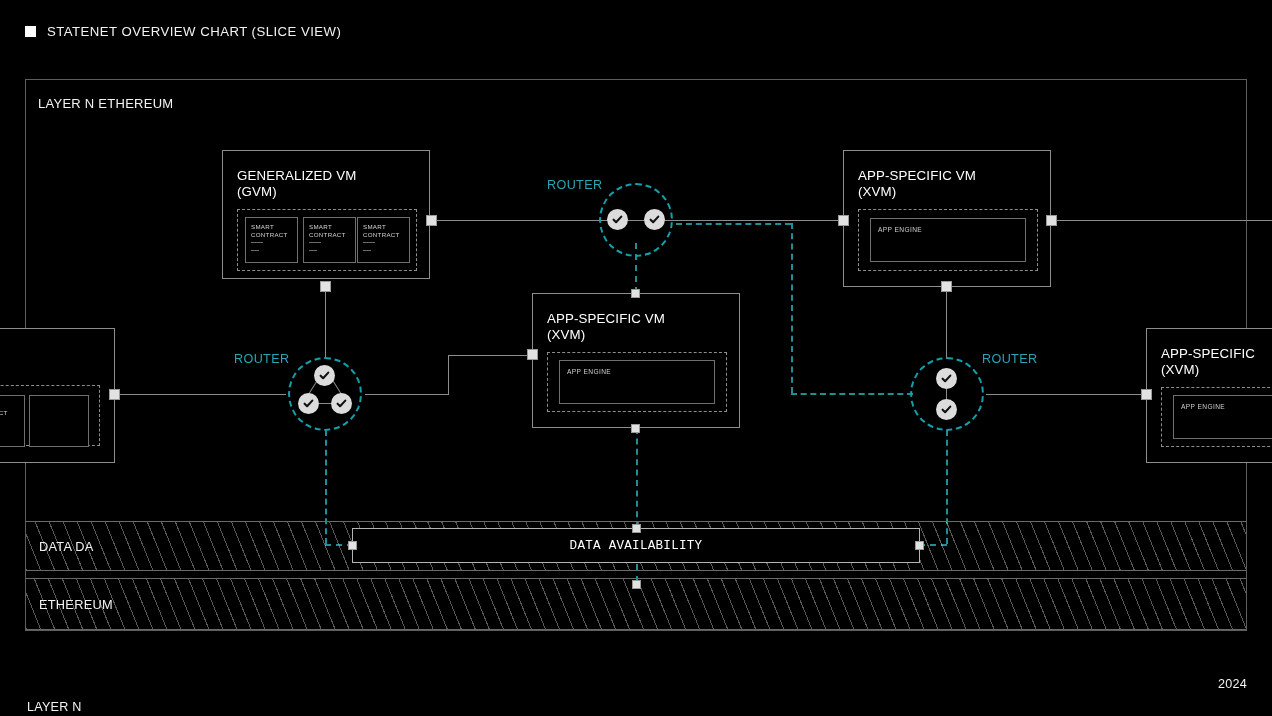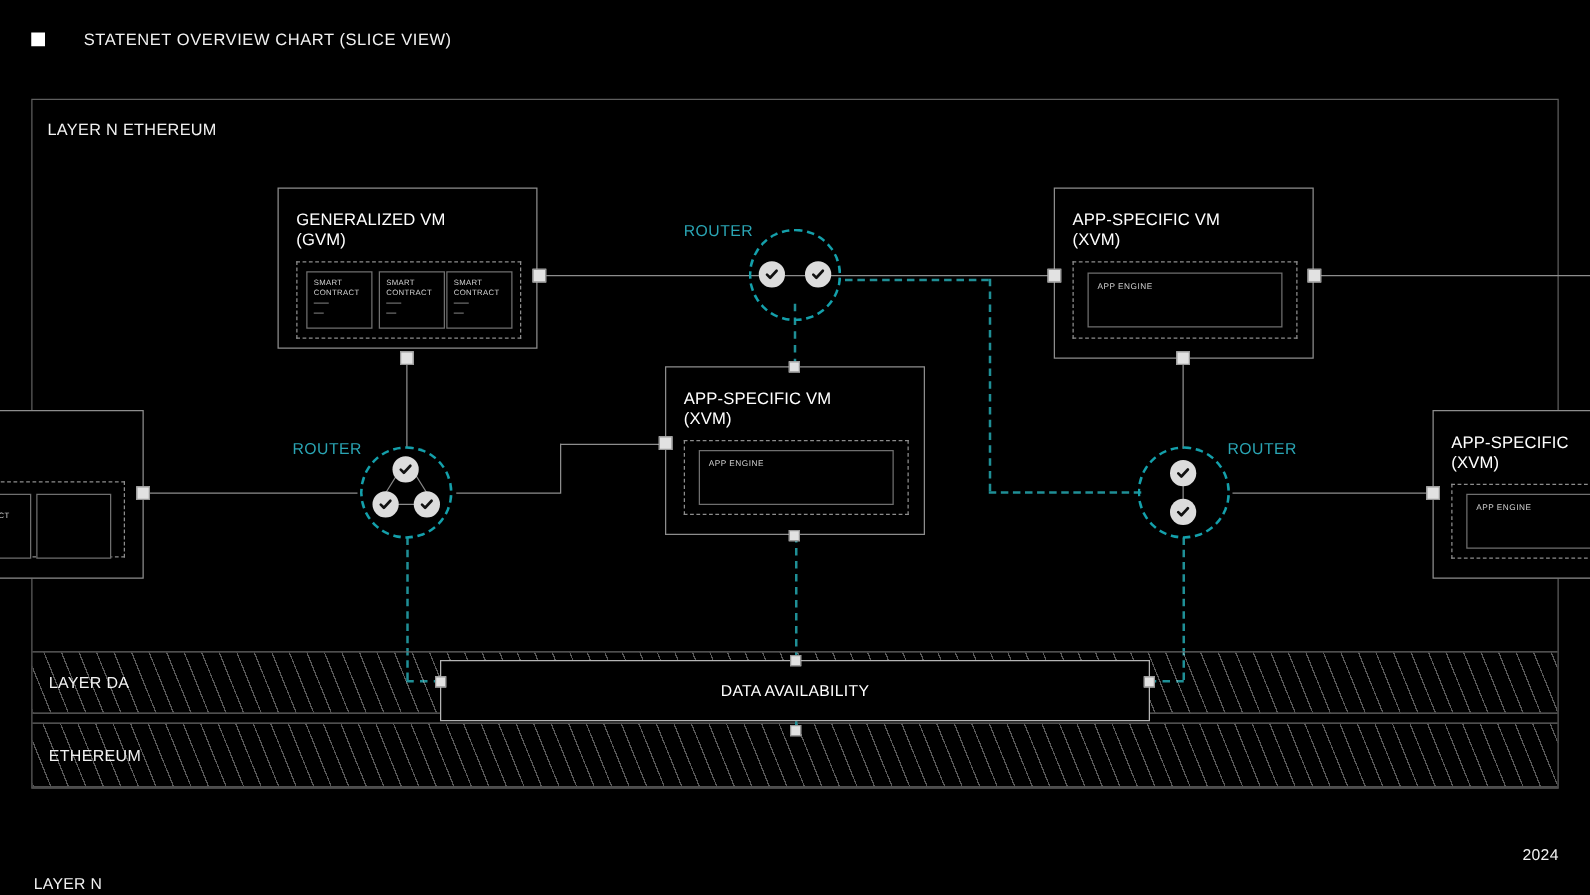--- a/index.html
+++ b/index.html
@@ -9,21 +9,21 @@
     background:#000000;
     font-family:"Liberation Sans", sans-serif;
     color:#ffffff;
     overflow:hidden;
   }
   #stage { position:relative; width:1272px; height:716px; }
 
   
   #titlebar { position:absolute; left:25px; top:24px; display:flex; align-items:center; gap:11px; }
   #title-marker { width:11px; height:11px; background:#ffffff; display:block; }
-  #title-text { font-size:13.2px; letter-spacing:.035em; color:#f2f2f2; white-space:nowrap;margin-left:20px; }
+  #title-text { font-size:13.2px; letter-spacing:.035em; color:#f2f2f2; white-space:nowrap; }
 
   
   #frame {
     position:absolute; left:25px; top:79px; width:1222px; height:552px;
     border:1px solid #5e5e5e;
   }
   #frame-label { position:absolute; left:38px; top:96px; font-size:13px; letter-spacing:.02em; color:#f2f2f2; }
 
   
   .vmbox { position:absolute; border:1px solid #8d8d8d; background:#000; }
@@ -246,22 +246,22 @@
       <svg width="13" height="13" viewBox="0 0 13 13">
         <path d="M2.6 6.7 L5.1 9.2 L10.3 3.6" stroke="#111" stroke-width="2.1" fill="none" stroke-linecap="round" stroke-linejoin="round"></path>
       </svg>
     </div>
   </div>
   <div class="router-label" style="left:982px; top:352px;">ROUTER</div>
 
   <div class="band" style="left:26px; top:521px; width:1220px; height:50px;">
     <div class="band-hatch"></div>
   </div>
-  <div class="band-name" style="left:39px; top:546px;">LAYER DA</div>
-  <div class="band-box" style="left:352px; top:528px; width:568px; height:49px;">
+  <div class="band-name" style="left:39px; top:546px;">DATA DA</div>
+  <div class="band-box" style="left:352px; top:528px; width:568px; height:35px;font-family:Liberation Mono, monospace;">
     <span>DATA AVAILABILITY</span>
   </div>
   <div class="port sm" style="left:348px; top:541px; z-index:4;"></div>
   <div class="port sm" style="left:915px; top:541px; z-index:4;"></div>
   <div class="port sm" style="left:632px; top:524px; z-index:4;"></div>
   <div class="port sm" style="left:632px; top:580px; z-index:4;"></div>
 
   <div class="band" style="left:26px; top:578px; width:1220px; height:52px;">
     <div class="band-hatch"></div>
   </div>

